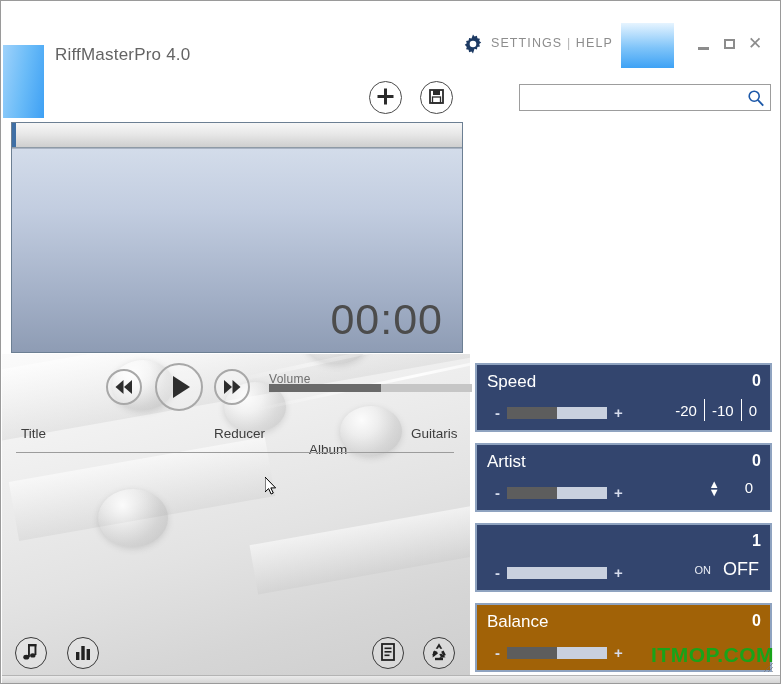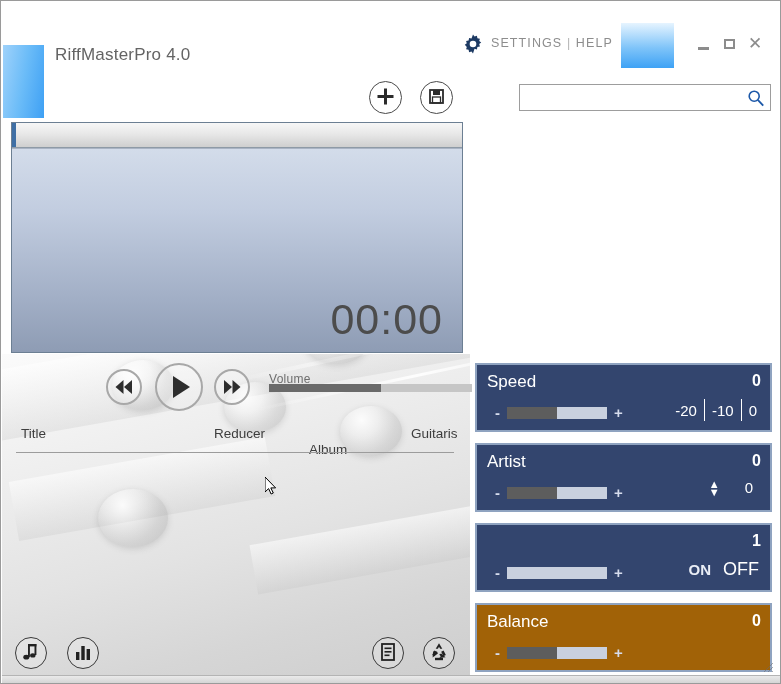--- a/index.html
+++ b/index.html
@@ -260,21 +260,21 @@
   }
   .p-ticks .tick { padding: 0 7px; }
   .p-ticks .divider {
     width: 1px; height: 22px; background: #ffffff;
   }
   .p-onoff {
     position: absolute; right: 6px; top: 34px;
     display: flex; align-items: center;
     color: #ffffff;
   }
-  .p-onoff .on  { font-size: 15px; padding: 0 7px; color: #e9edf5; font-weight: bold; }
+  .p-onoff .on  { font-size: 11px; padding: 0 7px; color: #e9edf5; }
   .p-onoff .off { font-size: 18px; padding: 0 5px; }
   .p-spinner {
     position: absolute; right: 6px; top: 34px;
     display: flex; align-items: center; color: #fff;
   }
   .p-spinner .arrows {
     display: flex; flex-direction: column; align-items: center;
     padding: 0 14px; line-height: 8px; font-size: 11px;
   }
   .p-spinner .numv { font-size: 15px; padding: 0 11px; }
@@ -508,20 +508,21 @@
   <div class="panel p-balance" style="background: #a16207; border-color: rgb(143, 163, 192);">
     <div class="p-title">Balance</div>
     <div class="p-value">0</div>
     <div class="p-minus">-</div>
     <div class="p-track" style="background: rgb(201, 208, 222);">
       <div class="p-fill" style="width: 50%; background: rgb(93, 93, 93);"></div>
     </div>
     <div class="p-plus">+</div>
   </div>
 
+  <div class="watermark" style="color: rgb(25, 163, 25);">ITMOP.COM</div>
 
   <div class="statusbar"></div>
   <div class="resize-grip">
     <svg width="12" height="12" viewBox="0 0 12 12">
       <line x1="11" y1="2" x2="2" y2="11" stroke="#6a6a6a" stroke-width="1"></line>
       <line x1="11" y1="6" x2="6" y2="11" stroke="#6a6a6a" stroke-width="1"></line>
       <line x1="11" y1="10" x2="10" y2="11" stroke="#6a6a6a" stroke-width="1"></line>
     </svg>
   </div>
 

